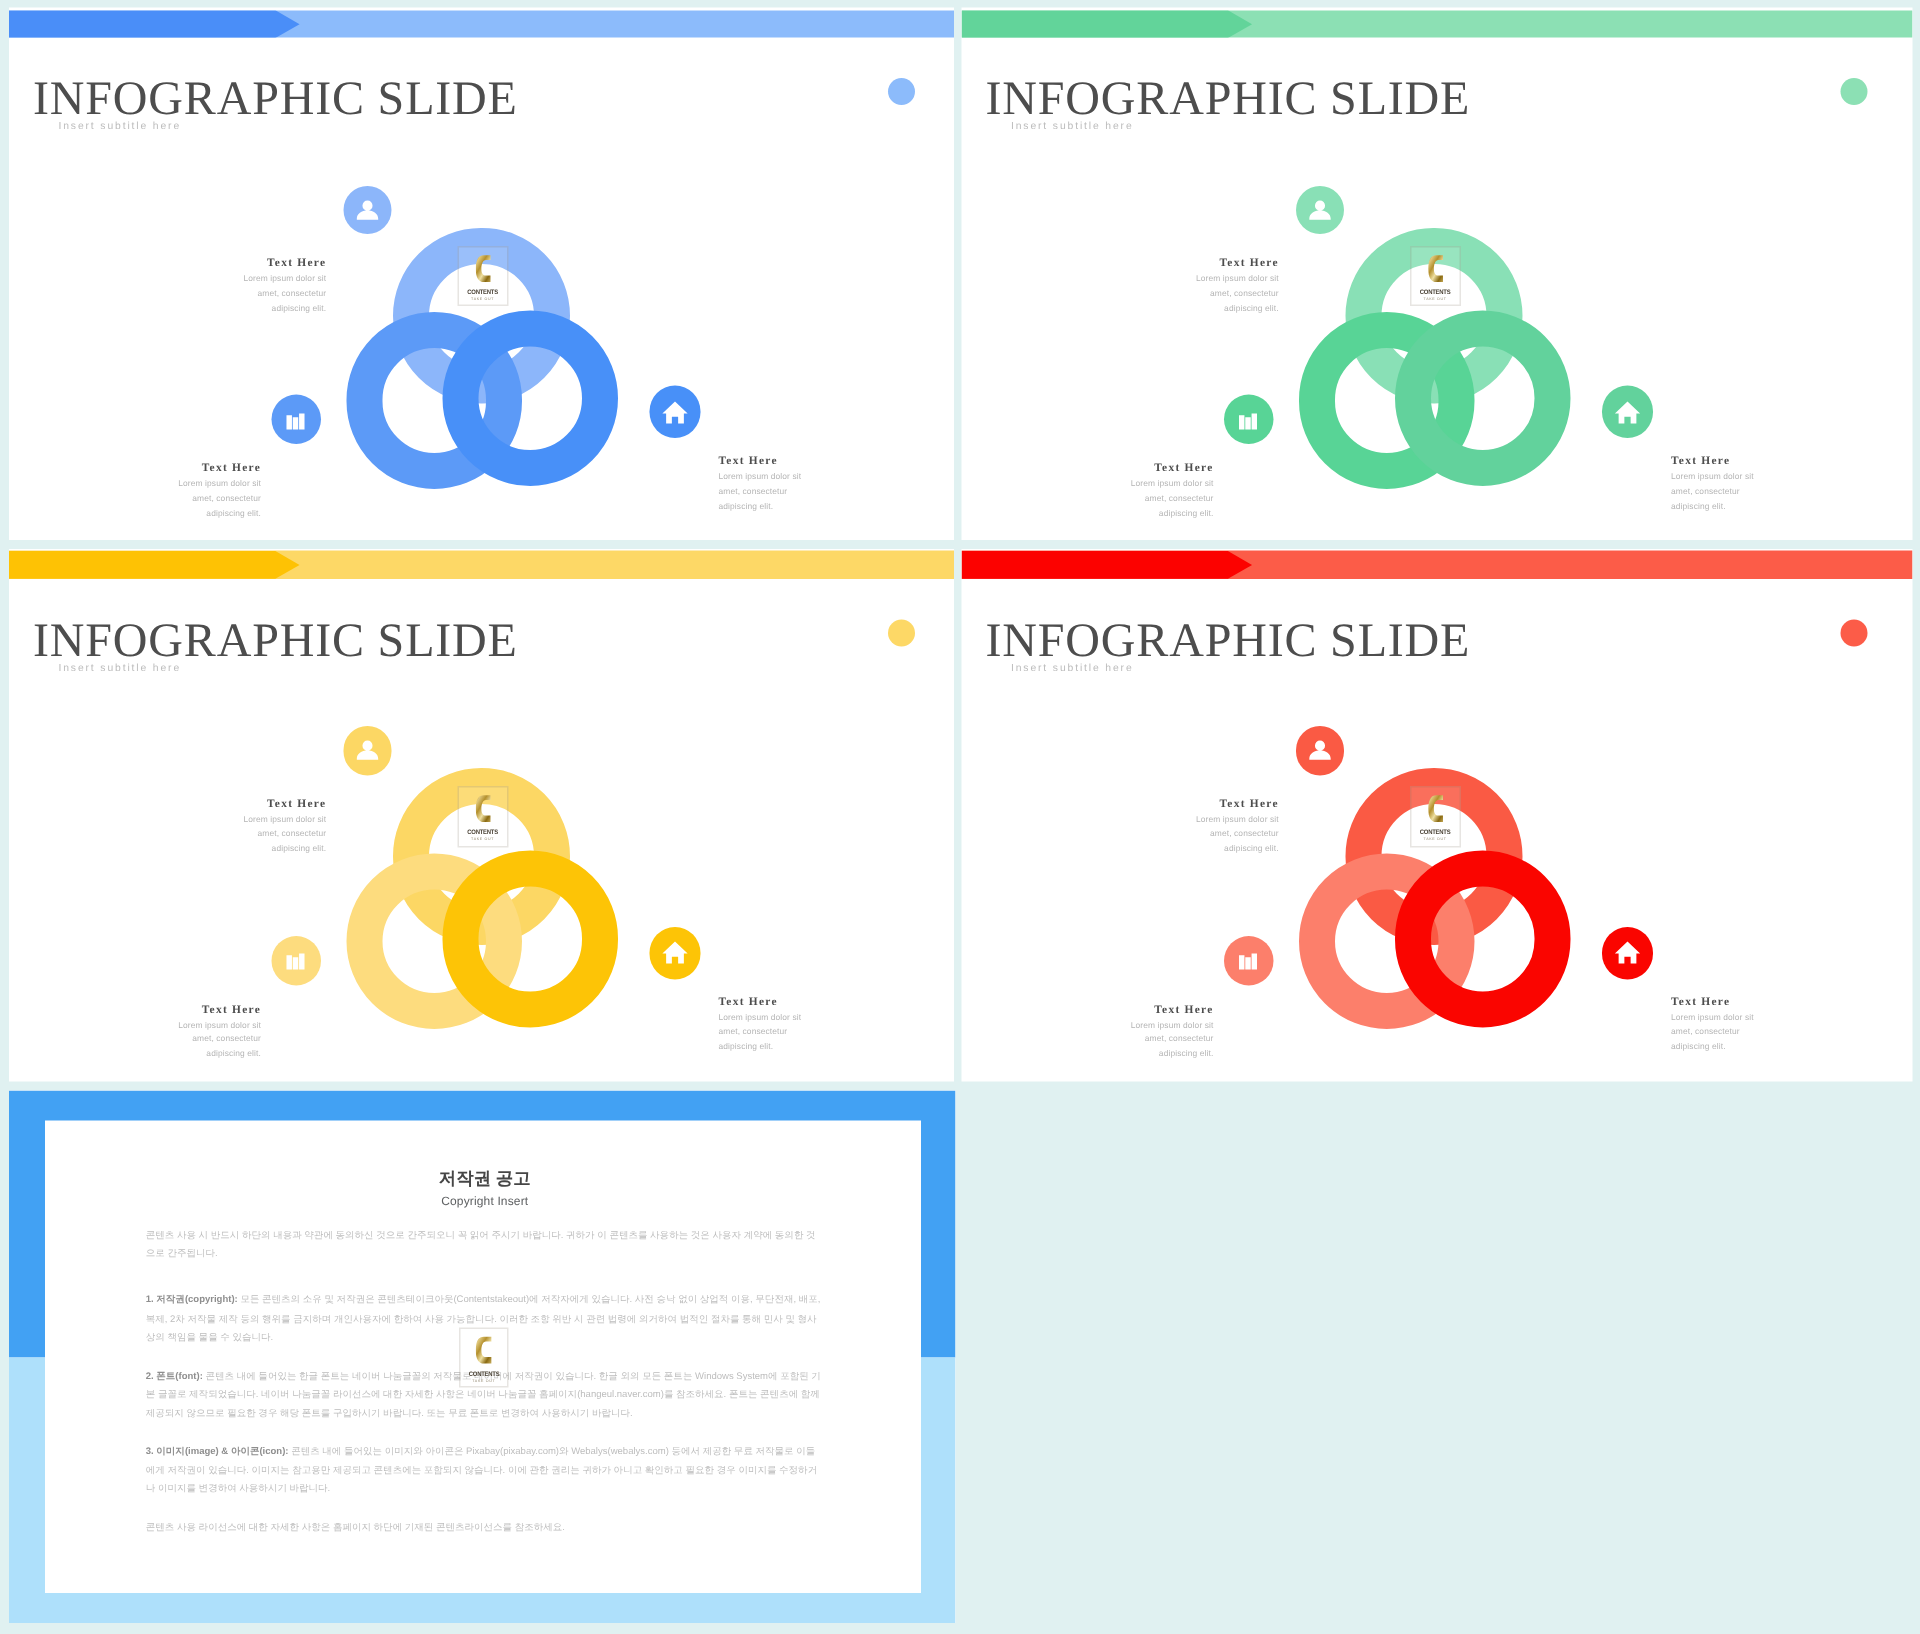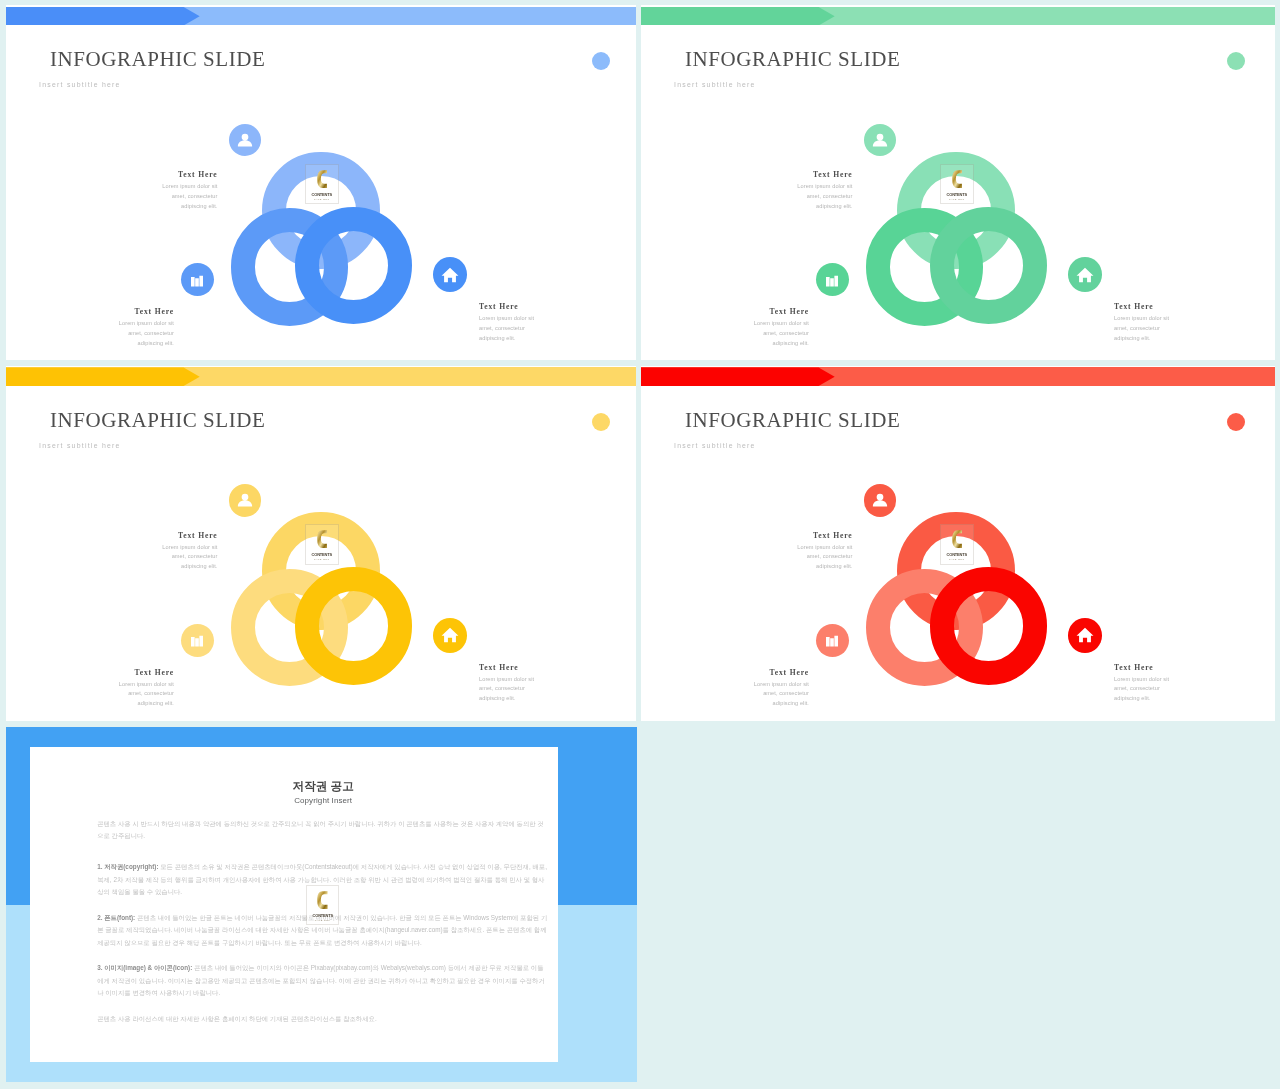--- a/index.html
+++ b/index.html
@@ -7,22 +7,22 @@
   .page{position:relative;width:1280px;height:1089px;}
   .slide{position:absolute;background:#fff;overflow:hidden;}
 
   
   .band{position:absolute;left:0;top:1.9px;width:100%;height:18.5px;}
   .band .light{position:absolute;inset:0;}
   .band .arrow{position:absolute;left:0;top:0;height:100%;width:194px;
      clip-path:polygon(0 0, 177.6px 0, 193.7px 50%, 177.6px 100%, 0 100%);}
 
   
-  .title{position:absolute;left:44px;top:44px;font-family:"Liberation Serif",serif;
-     font-size:21px;color:#4d4d4d;letter-spacing:0.55px;line-height:1;}
+  .title{position:absolute;left:16px;top:44px;font-family:"Liberation Serif",serif;
+     font-size:32px;color:#4d4d4d;letter-spacing:0.55px;line-height:1;}
   .subtitle{position:absolute;left:33px;top:76px;font-size:6.9px;color:#bcbcbc;letter-spacing:1.25px;}
   .dot{position:absolute;left:585.7px;top:47.0px;width:18px;height:18px;border-radius:50%;}
   .ring{position:absolute;border-radius:50%;box-sizing:border-box;}
 
   
   .wm{position:absolute;width:31.5px;height:38.5px;border:0.5px solid rgba(120,112,96,.18);
       background:rgba(255,255,255,.13);}
   .wm .c{position:absolute;left:0.5px;right:0;top:4.4px;height:21px;}
   .wm .c svg{display:block;margin:0 auto;}
   .wm .n1{position:absolute;left:0;right:0;top:28.3px;text-align:center;font-size:4.3px;
@@ -280,21 +280,21 @@
         </svg>
       </div>
       <div class="co l" style="left:473px;top:253.3px;width:57px">
         <div class="h">Text Here</div>
         <div class="b">Lorem ipsum dolor sit amet, consectetur adipiscing elit.</div>
       </div>
     </div>
     <div class="slide" style="left:6.4px;top:727.4px;width:631px;height:355px">
       <div class="cs-border" style="left:0;top:0;width:631px;height:178px;background:#42a1f3"></div>
       <div class="cs-border" style="left:0;top:178px;width:631px;height:177px;background:#aee0fb"></div>
-      <div class="cs-paper" style="left:23.6px;top:19.6px;width:528px;height:315.5px;padding:0">
+      <div class="cs-paper" style="left:23.6px;top:19.6px;width:584px;height:315.5px;padding:0">
         <div style="position:absolute;left:67.2px;top:33.3px;width:452px">
           <div class="cs-h1">저작권 공고</div>
           <div class="cs-h2">Copyright Insert</div>
           <div class="cs-p" style="margin-top:12.5px">콘텐츠 사용 시 반드시 하단의 내용과 약관에 동의하신 것으로 간주되오니 꼭 읽어 주시기 바랍니다. 귀하가 이 콘텐츠를 사용하는 것은 사용자 계약에 동의한 것으로 간주됩니다.</div>
           <div class="cs-p" style="margin-top:18.5px"><b>1. 저작권(copyright): </b>모든 콘텐츠의 소유 및 저작권은 콘텐츠테이크아웃(Contentstakeout)에 저작자에게 있습니다. 사전 승낙 없이 상업적 이용, 무단전재, 배포, 복제, 2차 저작물 제작 등의 행위를 금지하며 개인사용자에 한하여 사용 가능합니다. 이러한 조항 위반 시 관련 법령에 의거하여 법적인 절차를 통해 민사 및 형사상의 책임을 물을 수 있습니다.</div>
           <div class="cs-p" style="margin-top:13px"><b>2. 폰트(font): </b>콘텐츠 내에 들어있는 한글 폰트는 네이버 나눔글꼴의 저작물로 네이버에 저작권이 있습니다. 한글 외의 모든 폰트는 Windows System에 포함된 기본 글꼴로 제작되었습니다. 네이버 나눔글꼴 라이선스에 대한 자세한 사항은 네이버 나눔글꼴 홈페이지(hangeul.naver.com)를 참조하세요. 폰트는 콘텐츠에 함께 제공되지 않으므로 필요한 경우 해당 폰트를 구입하시기 바랍니다. 또는 무료 폰트로 변경하여 사용하시기 바랍니다.</div>
           <div class="cs-p" style="margin-top:13px"><b>3. 이미지(image) &amp; 아이콘(icon): </b>콘텐츠 내에 들어있는 이미지와 아이콘은 Pixabay(pixabay.com)와 Webalys(webalys.com) 등에서 제공한 무료 저작물로 이들에게 저작권이 있습니다. 이미지는 참고용만 제공되고 콘텐츠에는 포함되지 않습니다. 이에 관한 권리는 귀하가 아니고 확인하고 필요한 경우 이미지를 수정하거나 이미지를 변경하여 사용하시기 바랍니다.</div>
           <div class="cs-p" style="margin-top:13px">콘텐츠 사용 라이선스에 대한 자세한 사항은 홈페이지 하단에 기재된 콘텐츠라이선스를 참조하세요.</div>
         </div>
         <div class="wm" style="left:275.8px;top:137.8px;transform:scale(1);transform-origin:0 0">

